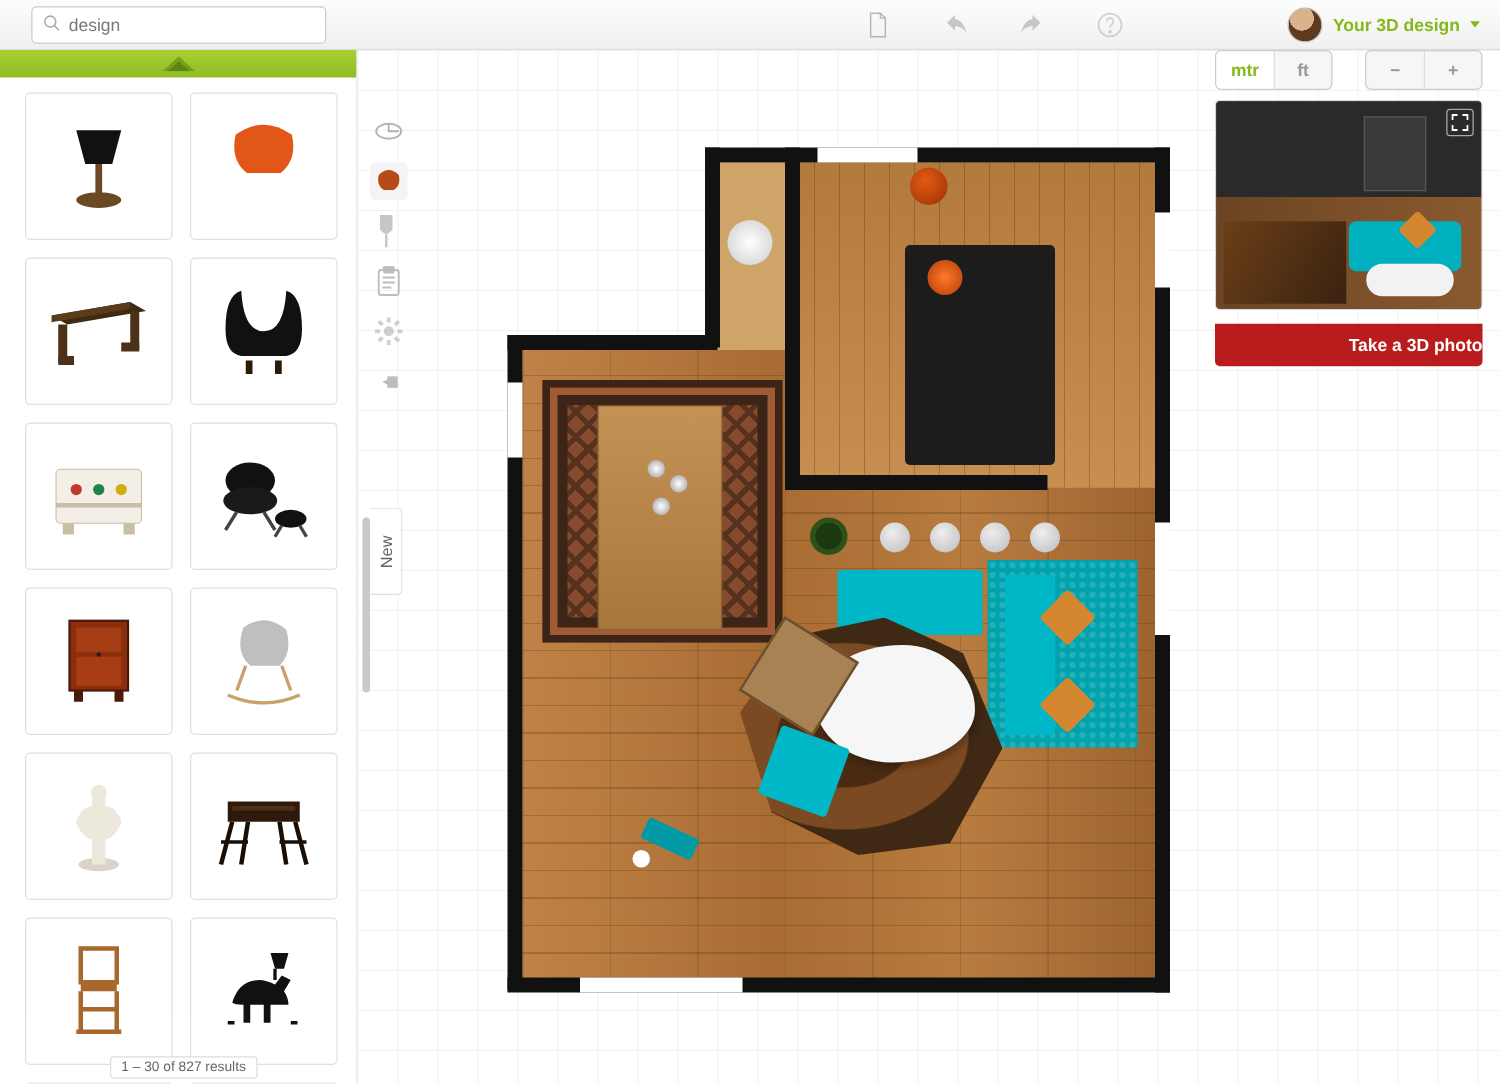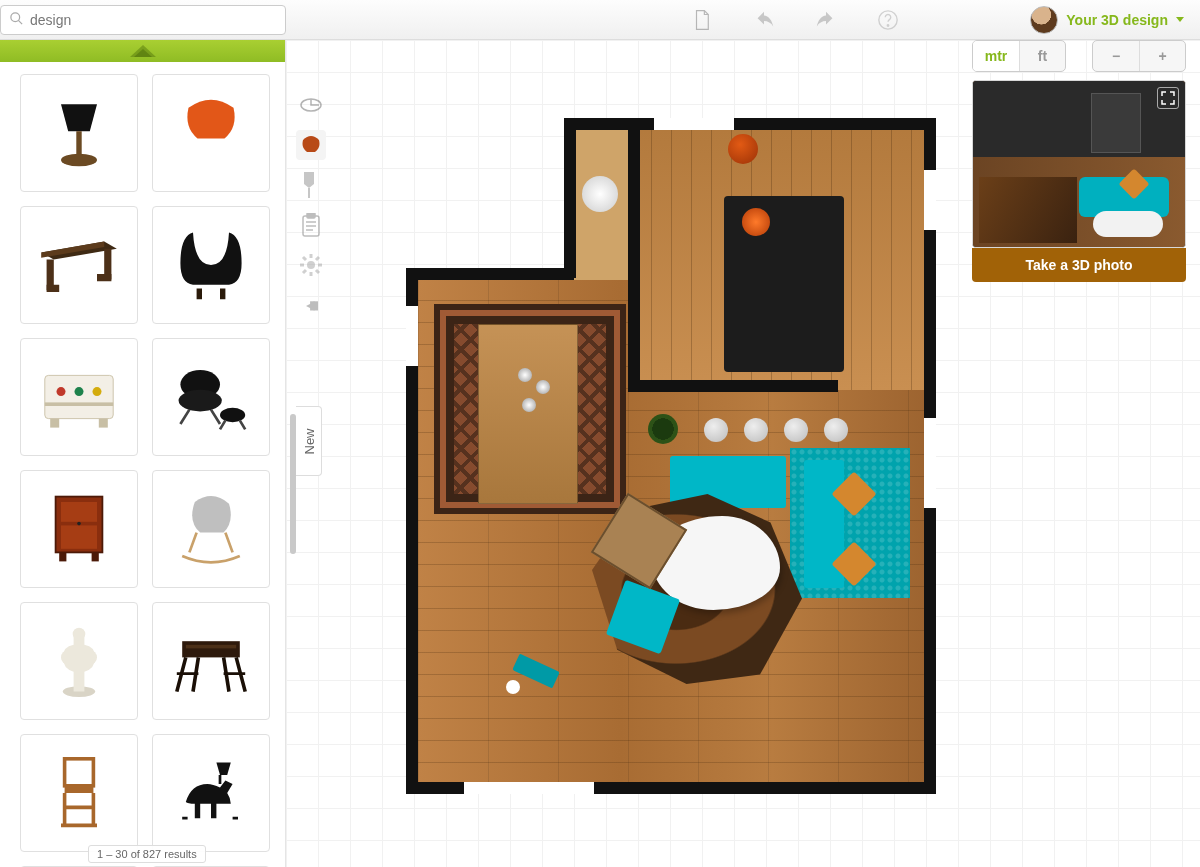--- a/index.html
+++ b/index.html
@@ -21,21 +21,21 @@
     border-bottom: 1px solid #ddd;
     display: flex;
     align-items: center;
     z-index: 50;
   }
   .search-wrap {
     width: 286px;
     height: 40px;
     display: flex;
     align-items: center;
-    padding: 4px 0;
+    padding: 4px 25px;
   }
   .search-box {
     flex: 1;
     height: 30px;
     background: #fff;
     border: 1px solid #ccc;
     border-radius: 4px;
     display: flex;
     align-items: center;
     padding: 0 8px;
@@ -372,29 +372,30 @@
   .preview3d .sky { position:absolute;inset:0;
     background:
       linear-gradient(#2a2a2a 0 46%, transparent 46%),
       linear-gradient(90deg,#6b4423,#8a5a2f);
   }
   .preview3d .sofa { position:absolute;left:106px;top:96px;width:90px;height:40px;background:#00b0bf;border-radius:6px;}
   .preview3d .cushion{position:absolute;width:22px;height:22px;background:#d4872e;border-radius:3px;transform:rotate(45deg);}
   .preview3d .ctbl{position:absolute;left:120px;top:130px;width:70px;height:26px;background:#f2f2f2;border-radius:14px;}
   .preview3d .expand-ic{position:absolute;right:6px;top:6px;width:22px;height:22px;border:1px solid rgba(255,255,255,.6);border-radius:3px;display:flex;align-items:center;justify-content:center;}
   .take-photo {
-    margin-top:0;
+    margin-top:11px;
     height:34px;
     border:none;
     border-radius:0 0 4px 4px;
-    background:#a16207;
+    background:#b91c1c;
     color:#fff;
     font-size:14px;
     font-weight:bold;
     cursor:pointer;
+    text-align:right;
   }
 
   
   .lib-item svg { width:90px;height:90px; }
 </style>
 </head>
 <body>
 
 <div class="topbar">
   <div class="search-wrap">

